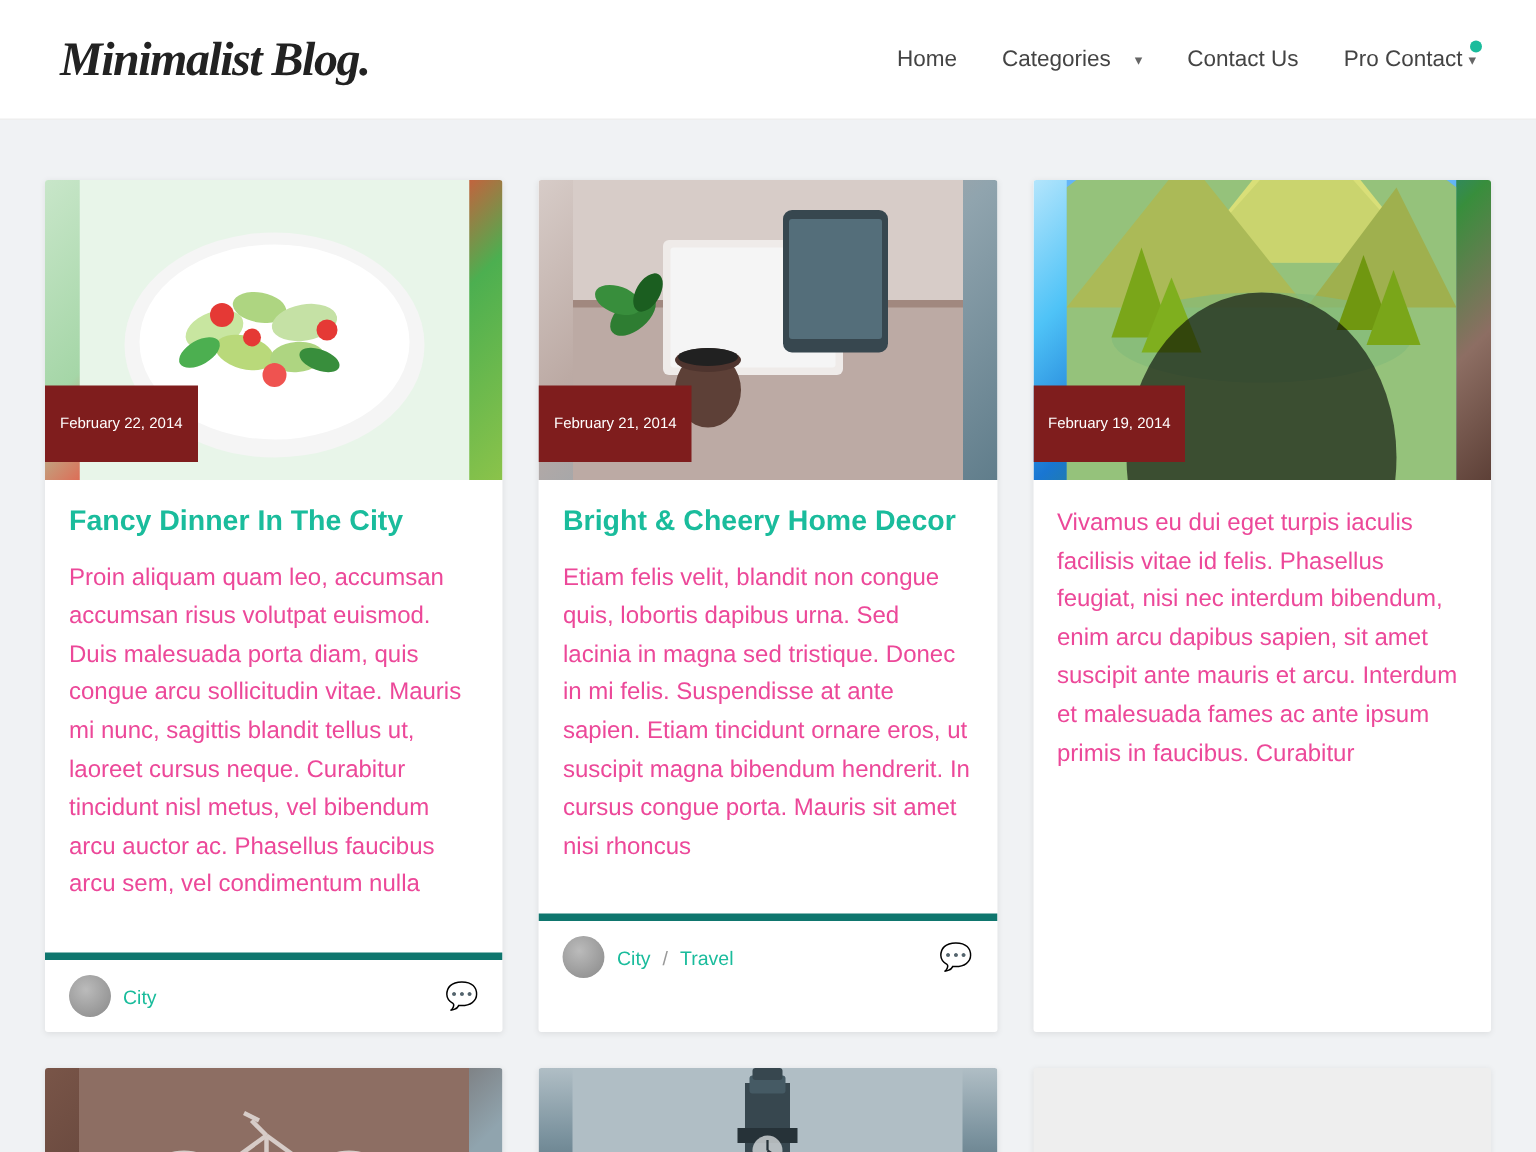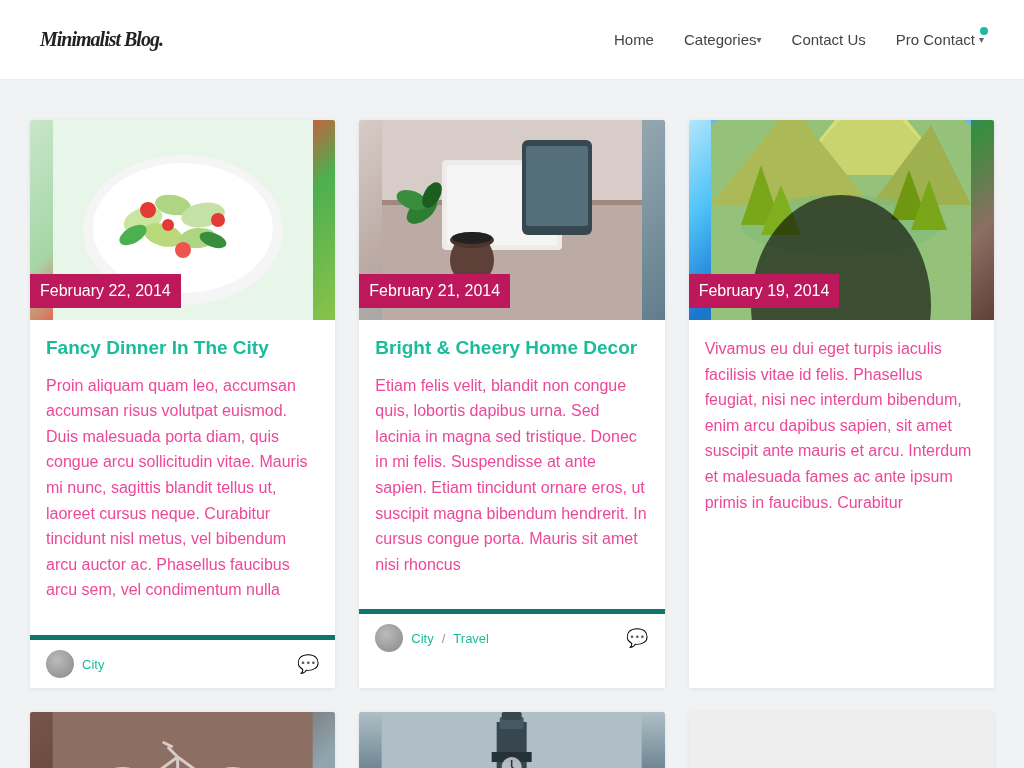--- a/index.html
+++ b/index.html
@@ -10,21 +10,21 @@
       background: #fff;
       display: flex;
       align-items: center;
       justify-content: space-between;
       padding: 0 40px;
       height: 80px;
       border-bottom: 1px solid #eee;
     }
     .logo {
       font-family: 'Georgia', cursive;
-      font-size: 20px;
+      font-size: 32px;
       font-style: italic;
       color: #222;
       font-weight: bold;
       letter-spacing: -1px;
     }
     nav {
       display: flex;
       align-items: flex-end;
       gap: 30px;
       margin-left: 16px;
@@ -32,21 +32,21 @@
     nav a {
       text-decoration: none;
       color: #444;
       font-size: 15px;
       font-family: Arial, sans-serif;
       font-weight: 500;
     }
     .nav-categories {
       display: flex;
       align-items: center;
-      gap: 0;
+      gap: 16px;
     }
     .nav-pro {
       display: flex;
       align-items: center;
       gap: 4px;
       position: relative;
     }
     .pro-dot {
       width: 8px;
       height: 8px;
@@ -92,25 +92,25 @@
       background: linear-gradient(135deg, #c8e6c9 0%, #a5d6a7 30%, #f44336 50%, #4caf50 70%, #8bc34a 100%);
     }
     .img-desk {
       background: linear-gradient(135deg, #d7ccc8 0%, #bcaaa4 30%, #90a4ae 60%, #607d8b 100%);
     }
     .img-tent {
       background: linear-gradient(135deg, #b3e5fc 0%, #4fc3f7 20%, #1976d2 40%, #388e3c 60%, #8d6e63 80%, #5d4037 100%);
     }
     .date-badge {
       display: inline-block;
-      background: #be185d;
+      background: #7f1d1d;
       color: #fff;
-      font-size: 16px;
-      font-family: Arial, sans-serif;
-      padding: 8px 10px;
+      font-size: 10px;
+      font-family: Arial, sans-serif;
+      padding: 20px 10px;
       position: relative;
       z-index: 1;
     }
     .card-image-wrapper {
       position: relative;
     }
     .date-on-image {
       position: absolute;
       bottom: 12px;
       left: 0;

